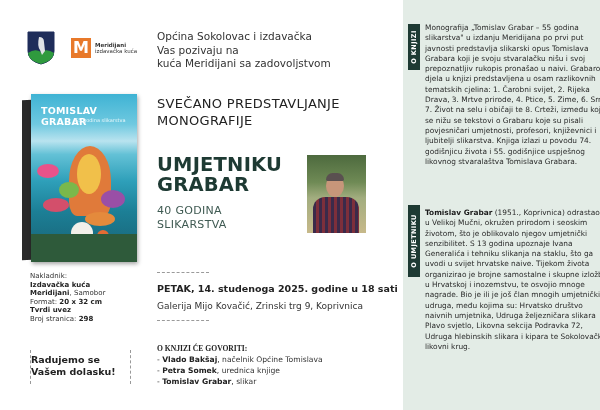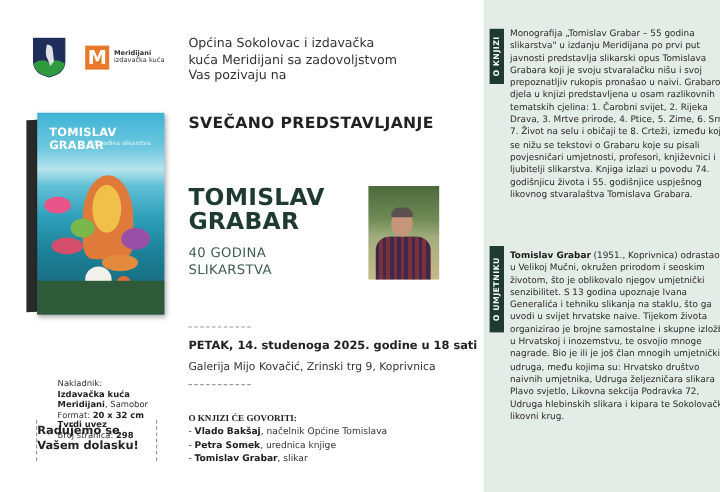--- a/index.html
+++ b/index.html
@@ -12,33 +12,33 @@
     .logos { position: absolute; left: 27px; top: 31px; display: flex; align-items: center; }
     .crest { width: 28px; height: 34px; position: relative; }
     .crest svg { display: block; }
     .meridijani { margin-left: 16px; display: flex; align-items: center; }
     .m-box { width: 20px; height: 20px; background: #e8792a; color: #fff; font-weight: bold; font-size: 16px; line-height: 20px; text-align: center; font-family: "DejaVu Sans", sans-serif; }
     .m-text { margin-left: 4px; font-size: 5.5px; line-height: 6.5px; color: #333; }
     .m-text b { display: block; font-weight: bold; }
 
     
     .intro { position: absolute; left: 157px; top: 30px; width: 220px; font-size: 10.5px; line-height: 13.5px; color: #333; }
-    .headline { position: absolute; left: 157px; top: 95px; font-size: 13px; font-weight: bold; line-height: 17px; color: #222; letter-spacing: 0.3px; }
+    .headline { position: absolute; left: 157px; top: 95px; font-size: 13px; font-weight: normal; line-height: 17px; color: #222; letter-spacing: 0.3px; }
 
     
     .book { position: absolute; left: 22px; top: 94px; width: 115px; height: 168px; }
     .book-spine { position: absolute; left: 0; top: 6px; width: 10px; height: 160px; background: #2a2a2a; transform: skewY(-3deg); }
     .book-cover { position: absolute; left: 9px; top: 0; width: 106px; height: 168px; overflow: hidden;
       background: linear-gradient(180deg, #3fb3d4 0%, #6fc9e0 18%, #b9e3ef 28%, #63c1d6 36%, #2e9fb9 52%, #1c7f96 70%, #185e70 100%);
       box-shadow: 1px 2px 4px rgba(0,0,0,0.35); }
     .book-title { position: absolute; left: 10px; top: 11px; color: #fff; font-weight: bold; font-size: 9.5px; letter-spacing: 0.2px; }
     .book-sub { position: absolute; left: 44px; top: 23px; color: #e8f7fb; font-size: 5px; }
     .blob { position: absolute; border-radius: 50%; }
 
-    .specs { position: absolute; left: 48px; top: 272px; font-size: 7px; line-height: 8.6px; color: #333; margin-top: 44px; }
+    .specs { position: absolute; left: 30px; top: 272px; font-size: 7px; line-height: 8.6px; color: #333; }
     .specs b { font-weight: bold; color: #222; }
 
     .welcome { position: absolute; left: 30px; top: 350px; width: 101px; height: 34px; border-left: 1px dashed #999; border-right: 1px dashed #999; font-size: 9.5px; font-weight: bold; line-height: 12px; padding-top: 4px; color: #222; }
 
     
     .name { position: absolute; left: 157px; top: 155px; font-size: 19.5px; font-weight: bold; line-height: 20px; color: #1e3a33; letter-spacing: 0.2px; }
     .years { position: absolute; left: 157px; top: 204px; font-size: 11px; line-height: 14px; color: #3f5a52; letter-spacing: 0.3px; }
     .photo { position: absolute; left: 307px; top: 155px; width: 59px; height: 78px; overflow: hidden;
       background: linear-gradient(180deg, #4d6a3e 0%, #6f8a55 35%, #a2ad7f 55%, #c7b98a 100%); }
     .photo .head { position: absolute; left: 19px; top: 20px; width: 18px; height: 22px; border-radius: 50%; background: #c7967a; }
@@ -78,26 +78,27 @@
       <div class="m-box">M</div>
       <div class="m-text">
         <b>Meridijani</b>
         <span>izdavačka kuća</span>
       </div>
     </div>
   </div>
 
   <div class="intro">
     <div>Općina Sokolovac i izdavačka</div>
+    <div>Vas pozivaju na</div>
     <div>kuća Meridijani sa zadovoljstvom</div>
-    <div>Vas pozivaju na</div>
   </div>
 
   <div class="headline">
     <div>SVEČANO PREDSTAVLJANJE</div>
+    <div>MONOGRAFIJE</div>
   </div>
 
   <div class="book">
     <div class="book-spine"></div>
     <div class="book-cover">
       <div class="book-title">TOMISLAV GRABAR</div>
       <div class="book-sub">55 godina slikarstva</div>
       <div class="blob" style="left:38px;top:52px;width:42px;height:70px;background:#e07a3a;border-radius:50% 50% 20% 20%;"></div>
       <div class="blob" style="left:46px;top:60px;width:24px;height:40px;background:#f1c04a;"></div>
       <div class="blob" style="left:6px;top:70px;width:22px;height:14px;background:#e8538a;"></div>
@@ -119,21 +120,21 @@
     <div><b>Tvrdi uvez</b></div>
     <div><span>Broj stranica: </span><b>298</b></div>
   </div>
 
   <div class="welcome">
     <div>Radujemo se</div>
     <div>Vašem dolasku!</div>
   </div>
 
   <div class="name">
-    <div>TOMISLAV</div>
+    <div>UMJETNIKU</div>
     <div>GRABAR</div>
   </div>
   <div class="years">
     <div>40 GODINA</div>
     <div>SLIKARSTVA</div>
   </div>
 
   <div class="photo">
     <div class="body"></div>
     <div class="head"></div>

